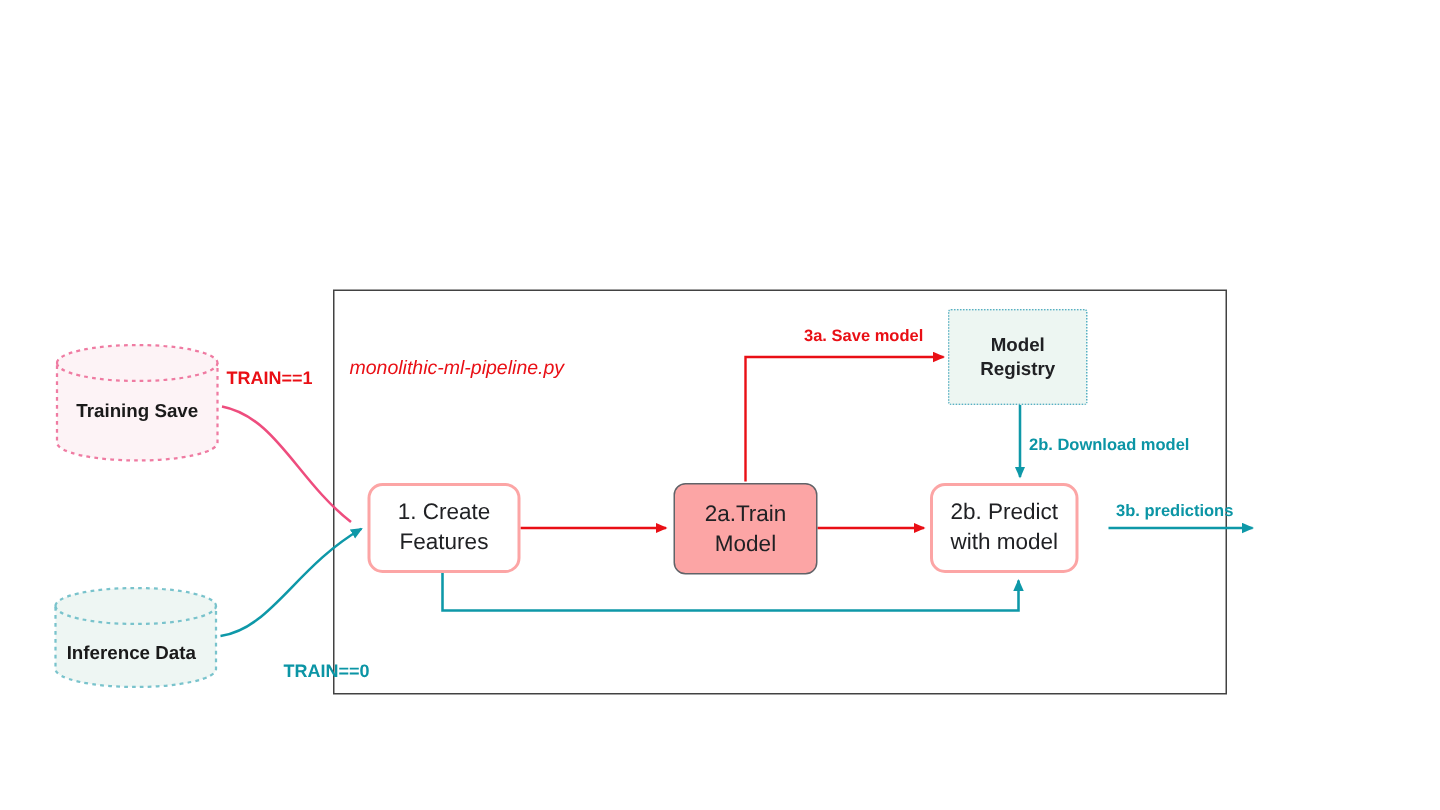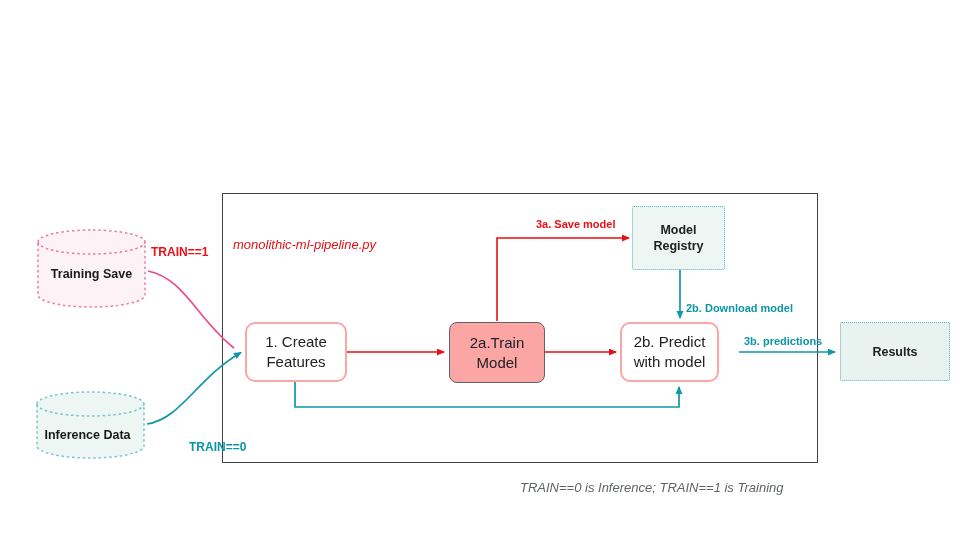--- a/index.html
+++ b/index.html
@@ -75,38 +75,36 @@
 
     <path d="M680,270 L680,318" fill="none" stroke="#0e98a8" stroke-width="1.7" marker-end="url(#arr-teal)"></path>
 
     <path d="M295,382 L295,407 L679,407 L679,387" fill="none" stroke="#0e98a8" stroke-width="1.7" marker-end="url(#arr-teal)"></path>
 
     <path d="M739,352 L835,352" fill="none" stroke="#0e98a8" stroke-width="1.7" marker-end="url(#arr-teal)"></path>
   </svg>
 
   <div class="abs pipeline-title">monolithic-ml-pipeline.py</div>
 
-  <div class="abs caption">TRAIN==0 is Inference; TRAIN==1 is Training</div>
 
   <div class="cyl-label" style="left:38px;top:267px;width:107px;">Training Save</div>
   <div class="cyl-label" style="left:37px;top:428px;width:101px;">Inference Data</div>
 
   <div class="edge-label lbl-red lbl-big" style="left:151px;top:245px;">TRAIN==1</div>
   <div class="edge-label lbl-teal lbl-big" style="left:165px;top:440px;margin-left:24px;">TRAIN==0</div>
   <div class="edge-label lbl-red lbl-small" style="left:536px;top:218px;">3a. Save model</div>
-  <div class="edge-label lbl-teal lbl-small" style="left:686px;top:302px;text-align:center;">2b. Download model</div>
+  <div class="edge-label lbl-teal lbl-small" style="left:686px;top:291px;text-align:center;">2b. Download model</div>
   <div class="edge-label lbl-teal lbl-small" style="left:744px;top:335px;">3b. predictions</div>
 
   <div class="node node-teal" style="left:245px;top:322px;width:102px;height:60px;">1. Create
 Features</div>
 
   <div class="node node-train" style="left:449px;top:322px;width:96px;height:61px;">2a.Train
 Model</div>
 
   <div class="node node-teal" style="left:620px;top:322px;width:99px;height:60px;">2b. Predict
 with model</div>
 
   <div class="node node-dotted" style="left:632px;top:206px;width:93px;height:64px;background:#edf6f2;">Model
 Registry</div>
 
-  <div class="node node-dotted" style="left:840px;top:322px;width:110px;height:59px;background:#e8f3f0;">Results</div>
 
 </div>
 
 </body></html>

